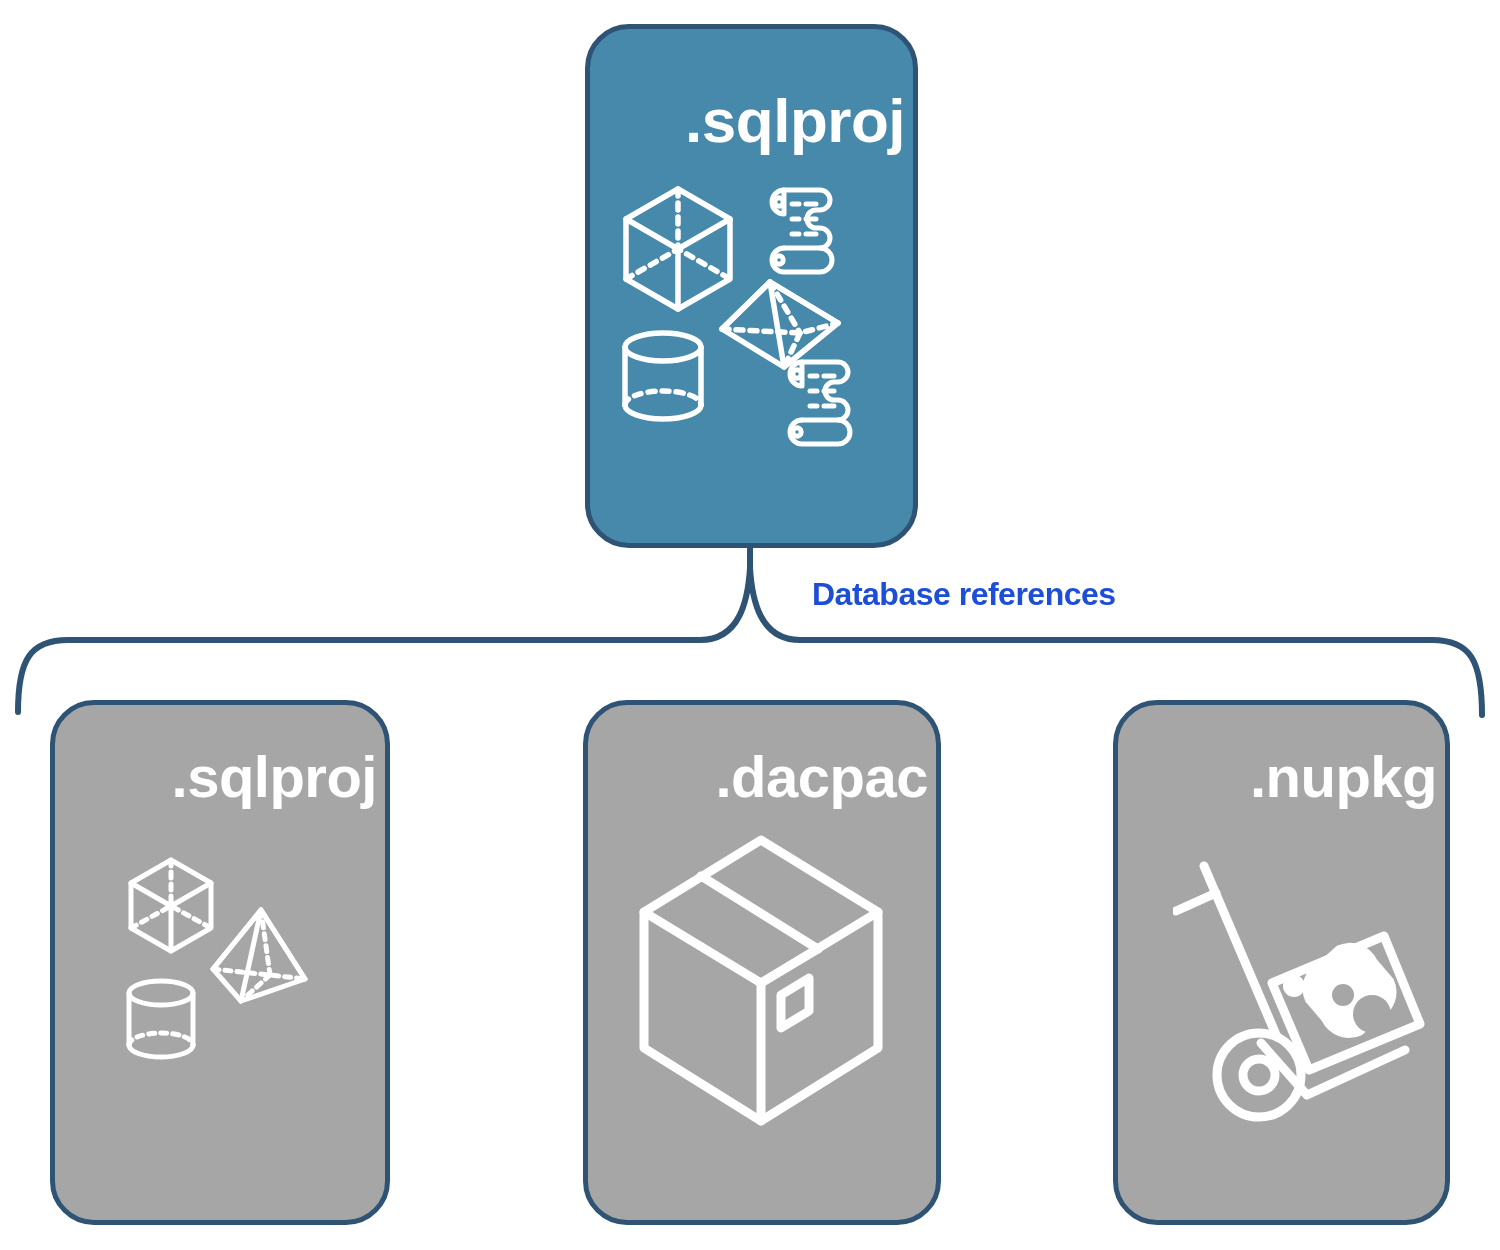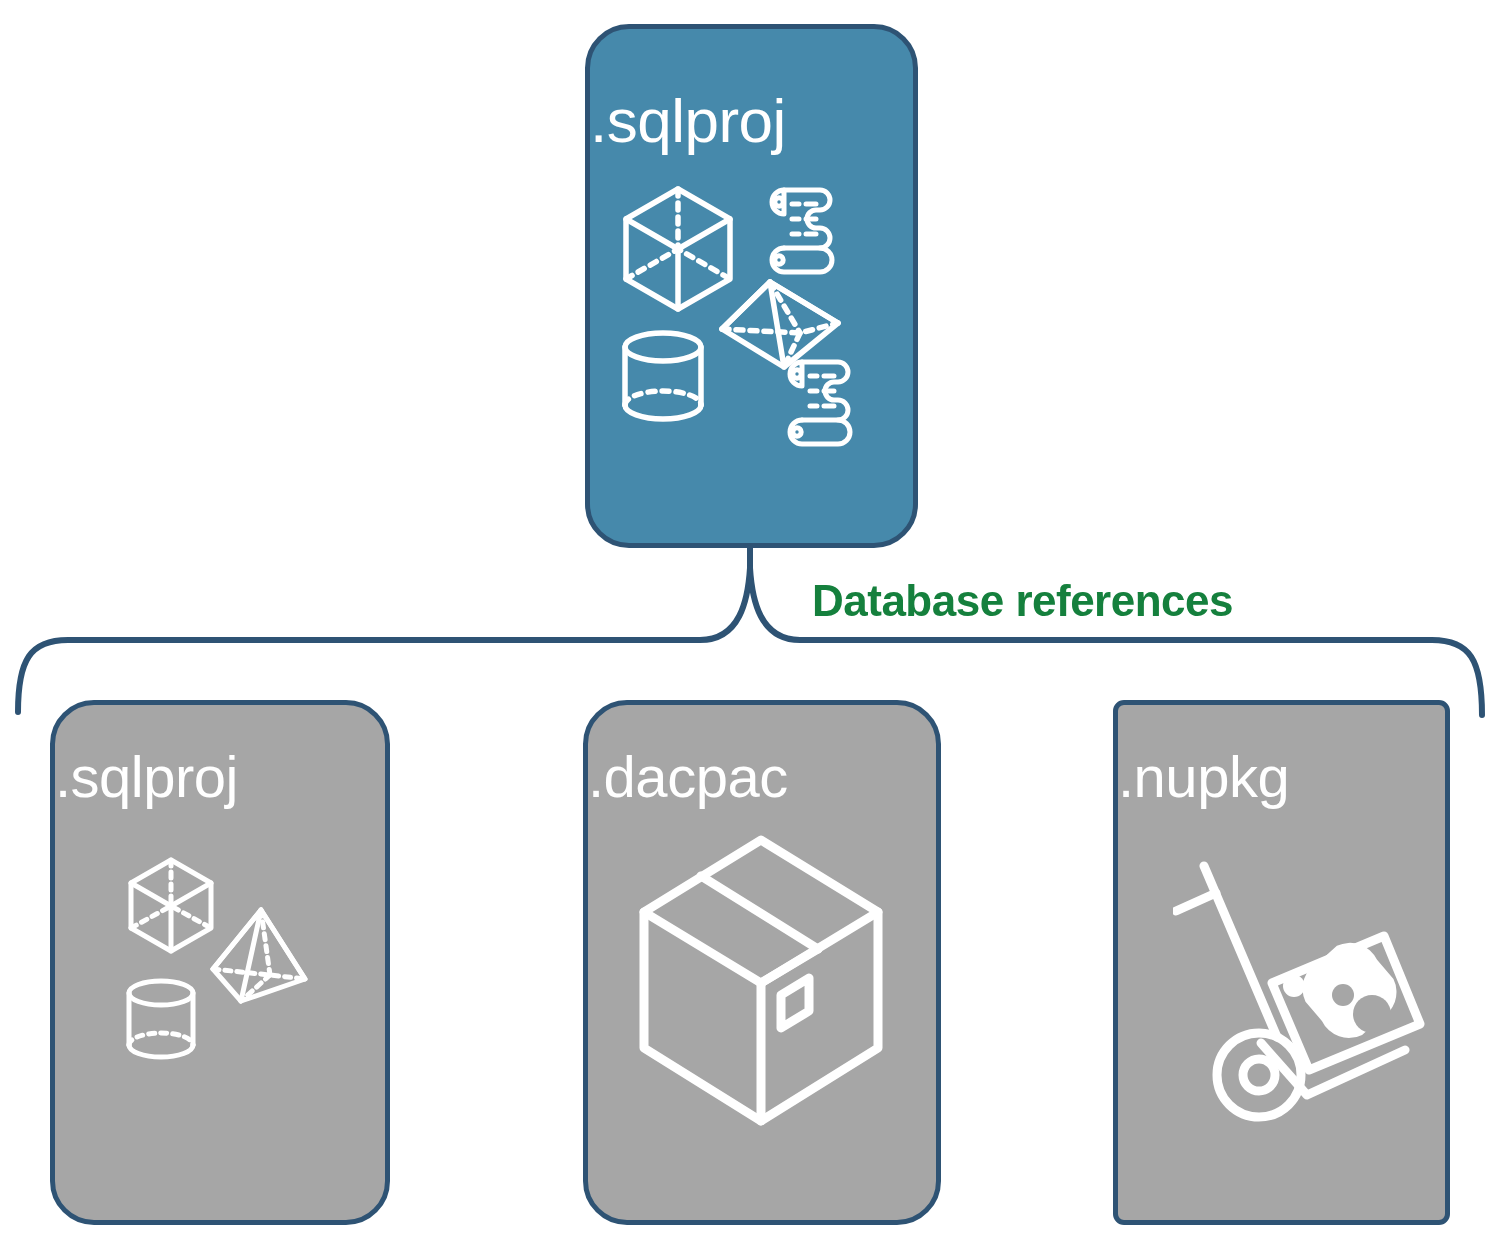--- a/index.html
+++ b/index.html
@@ -21,23 +21,23 @@
   .card {
     position: absolute;
     border-radius: 44px;
     box-sizing: border-box;
     border: 5px solid #2E5374;
   }
   .card-title {
     position: absolute;
     left: 0;
     right: 8px;
-    text-align: left;
+    text-align: right;
     color: #ffffff;
-    font-weight: normal;
+    font-weight: bold;
     letter-spacing: -0.5px;
     user-select: none;
   }
   #card-root {
     left: 585px;
     top: 24px;
     width: 333px;
     height: 524px;
     background: #4689AB;
   }
@@ -45,43 +45,43 @@
     top: 56px;
     font-size: 62px;
   }
   .card-ref {
     background: #A6A6A6;
     top: 700px;
     height: 525px;
   }
   #card-ref-0 { left: 50px;   width: 340px; }
   #card-ref-1 { left: 583px;  width: 358px; }
-  #card-ref-2 { left: 1113px; width: 337px; border-radius: 11px; }
+  #card-ref-2 { left: 1113px; width: 337px; }
   .card-ref .card-title {
     top: 38px;
     font-size: 58px;
   }
   .icon-wrap {
     position: absolute;
     pointer-events: none;
   }
   #brace-layer {
     position: absolute;
     left: 0;
     top: 0;
     width: 1500px;
     height: 1250px;
   }
   #brace-label {
     position: absolute;
     left: 812px;
     top: 576px;
-    font-size: 44px;
+    font-size: 32px;
     font-weight: bold;
-    color: #15803d;
+    color: #1d4ed8;
     white-space: nowrap;
     letter-spacing: -0.5px;
     user-select: none;
   }
 </style>
 </head>
 <body>
 
 <div id="diagram">
 

